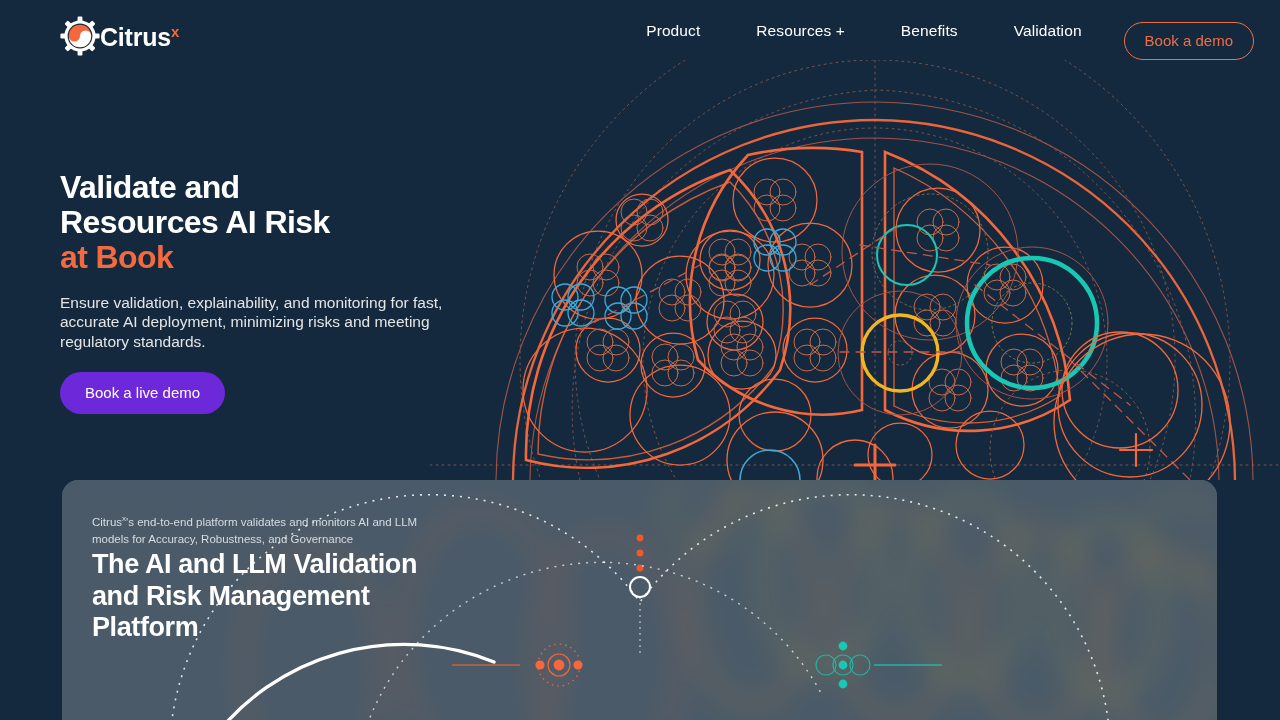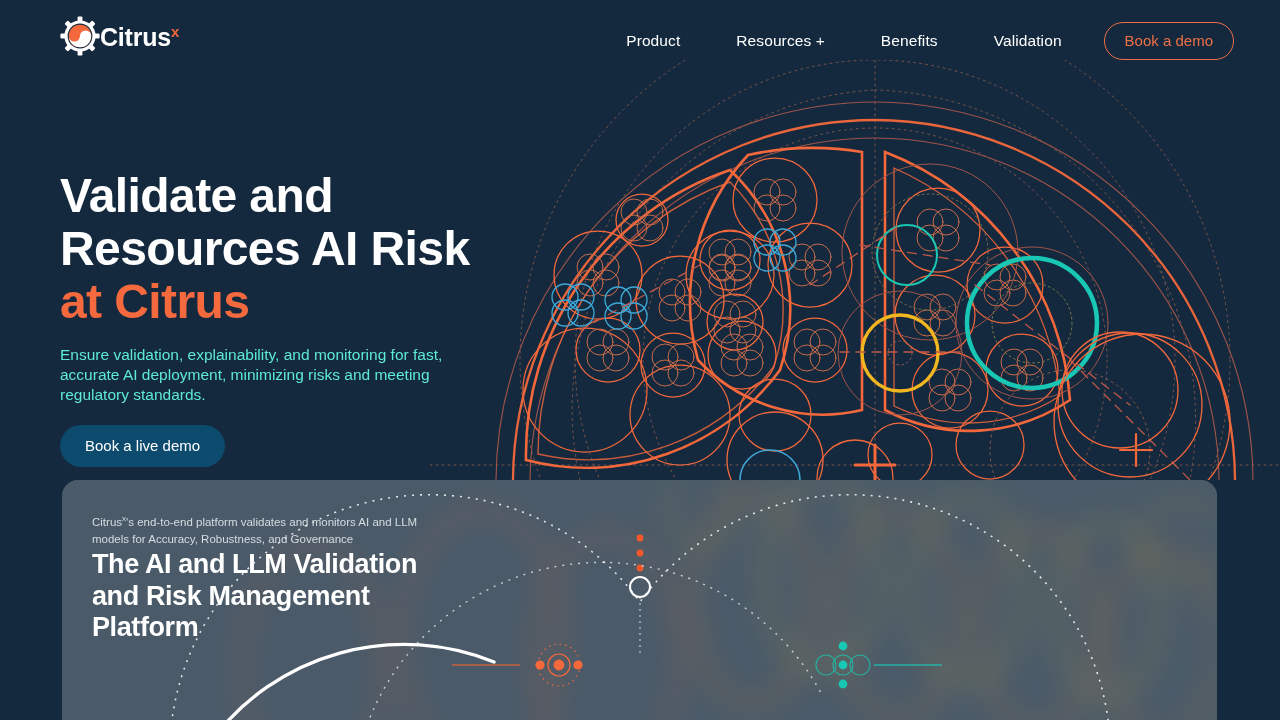--- a/index.html
+++ b/index.html
@@ -24,44 +24,44 @@
     display:flex; align-items:center; z-index:40;
   }
   #logo { position:absolute; left:60px; top:16px; display:flex; align-items:center; }
   #logo-mark { width:40px; height:40px; flex:0 0 40px; }
   #logo-word {
     color:#ffffff; font-size:25px; font-weight:700; letter-spacing:-0.2px;
     line-height:1; position:relative; top:1px;
   }
   #logo-word .sup { color:#f4683c; font-size:15px; font-weight:700; vertical-align:super; }
 
-  #nav { position:absolute; right:46px; top:22px; display:flex; align-items:center; gap:0; }
+  #nav { position:absolute; right:26px; top:22px; display:flex; gap:0; }
   .nav-item {
     color:#ffffff; font-size:15.5px; font-weight:400; letter-spacing:.1px;
     padding:0 28px; cursor:pointer; white-space:nowrap;
   }
   #nav-cta {
     margin-left:14px; border:1px solid #ef6f45; border-radius:22px;
     color:#ef6f45; font-size:15px; padding:9px 20px 10px; white-space:nowrap; cursor:pointer;
   }
 
   
   #hero-copy { position:absolute; left:60px; top:170px; width:450px; z-index:30; }
   #hero-title {
-    font-size:48px; font-weight:800; line-height:1.10; color:#ffffff;
+    font-size:32px; font-weight:800; line-height:1.10; color:#ffffff;
     letter-spacing:-0.6px;
   }
   #hero-title .accent { color:#f4693e; display:block; }
   #hero-sub {
-    margin-top:17px; font-size:15.5px; line-height:1.28; color:#5eead4; font-weight:400;
+    margin-top:17px; font-size:15.5px; line-height:1.28; color:#e5e5e5; font-weight:400;
     max-width:400px;
   }
   #hero-cta {
     margin-top:20px; display:inline-block;
-    background:#0c4a6e; color:#ffffff; font-size:15px;
+    background:#6d28d9; color:#ffffff; font-size:15px;
     border:none; border-radius:22px; padding:12px 25px 13px; cursor:pointer;
     font-family:"Liberation Sans", sans-serif;
   }
 
   
   #platform-card {
     position:absolute; left:62px; top:480px; width:1155px; height:260px;
     border-radius:16px; overflow:hidden; z-index:35;
     background:#4a5b68;
   }
@@ -274,21 +274,21 @@
       <div class="nav-item">Benefits</div>
       <div class="nav-item">Validation</div>
       <div id="nav-cta">Book a demo</div>
     </nav>
   </div>
 
   <div id="hero-copy">
     <h1 id="hero-title">
       <span>Validate and</span><br>
       <span>Resources AI Risk</span>
-      <span class="accent">at Citrus</span>
+      <span class="accent">at Book</span>
     </h1>
     <p id="hero-sub">Ensure validation, explainability, and monitoring for fast, accurate AI deployment, minimizing risks and meeting regulatory standards.</p>
     <button id="hero-cta">Book a live demo</button>
   </div>
 
   <div id="platform-card">
 
     <svg id="card-glow" width="1155" height="260" viewBox="0 0 1155 260">
       <rect width="1155" height="260" fill="#49596a"></rect>
       <g fill="none" stroke="#d98a3a" stroke-width="16" opacity=".55">

